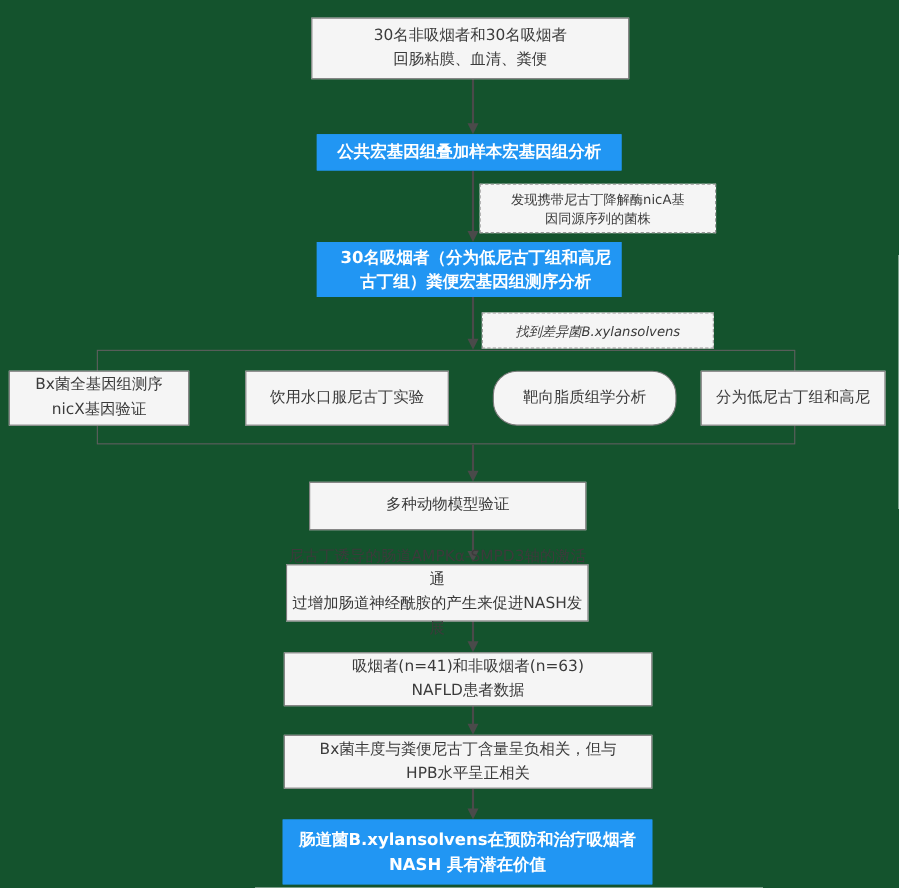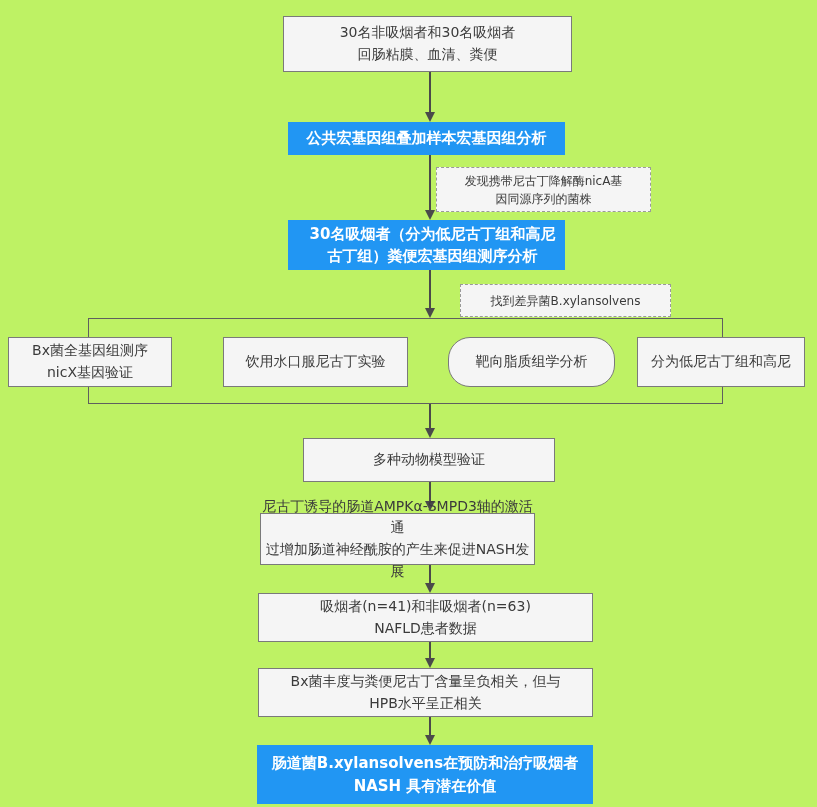--- a/index.html
+++ b/index.html
@@ -1,20 +1,20 @@
 <!DOCTYPE html>
 <html><head>
 <meta charset="utf-8">
 <style>
   html, body { margin: 0; padding: 0; background: #ffffff; }
   .stage {
     position: relative;
     width: 817px;
     height: 807px;
-    background: #bef264;
+    background: #14532d;
     font-family: "DejaVu Sans", sans-serif;
     color: #3b3b3b;
     overflow: hidden;
   }
   .node {
     position: absolute;
     box-sizing: border-box;
     display: flex;
     align-items: center;
     justify-content: center;
@@ -100,39 +100,39 @@
 因同源序列的菌株</div>
 
   <div class="node blue" style="left:288px; top:220px; width:277px; height:50px;padding-left:12px;">30名吸烟者（分为低尼古丁组和高尼
 古丁组）粪便宏基因组测序分析</div>
 
   <div class="arrow" style="left:423px; top:270px; height:48px;">
     <div class="shaft"></div>
     <div class="head"></div>
   </div>
 
-  <div class="node note" style="left:460px; top:284px; width:211px; height:33px;">找到差异菌B.xylansolvens</div>
+  <div class="node note" style="left:438px; top:284px; width:211px; height:33px;font-style:italic;">找到差异菌B.xylansolvens</div>
 
   <div class="frame" style="left:88px; top:318px; width:635px; height:86px;"></div>
 
   <div class="node box" style="left:8px; top:337px; width:164px; height:50px;">Bx菌全基因组测序
 nicX基因验证</div>
 
   <div class="node box" style="left:223px; top:337px; width:185px; height:50px;">饮用水口服尼古丁实验</div>
 
   <div class="node box" style="left:448px; top:337px; width:167px; height:50px;border-radius:22px;">靶向脂质组学分析</div>
 
   <div class="node box" style="left:637px; top:337px; width:168px; height:50px;">分为低尼古丁组和高尼</div>
 
   <div class="arrow" style="left:423px; top:404px; height:34px;">
     <div class="shaft"></div>
     <div class="head"></div>
   </div>
 
-  <div class="node box" style="left:303px; top:438px; width:252px; height:44px;">多种动物模型验证</div>
+  <div class="node box" style="left:281px; top:438px; width:252px; height:44px;">多种动物模型验证</div>
 
   <div class="arrow" style="left:423px; top:482px; height:29px;">
     <div class="shaft"></div>
     <div class="head"></div>
   </div>
 
   <div class="node box" style="left:260px; top:513px; width:275px; height:52px;">尼古丁诱导的肠道AMPKα-SMPD3轴的激活通
 过增加肠道神经酰胺的产生来促进NASH发展</div>
 
   <div class="arrow" style="left:423px; top:563px; height:30px;">

